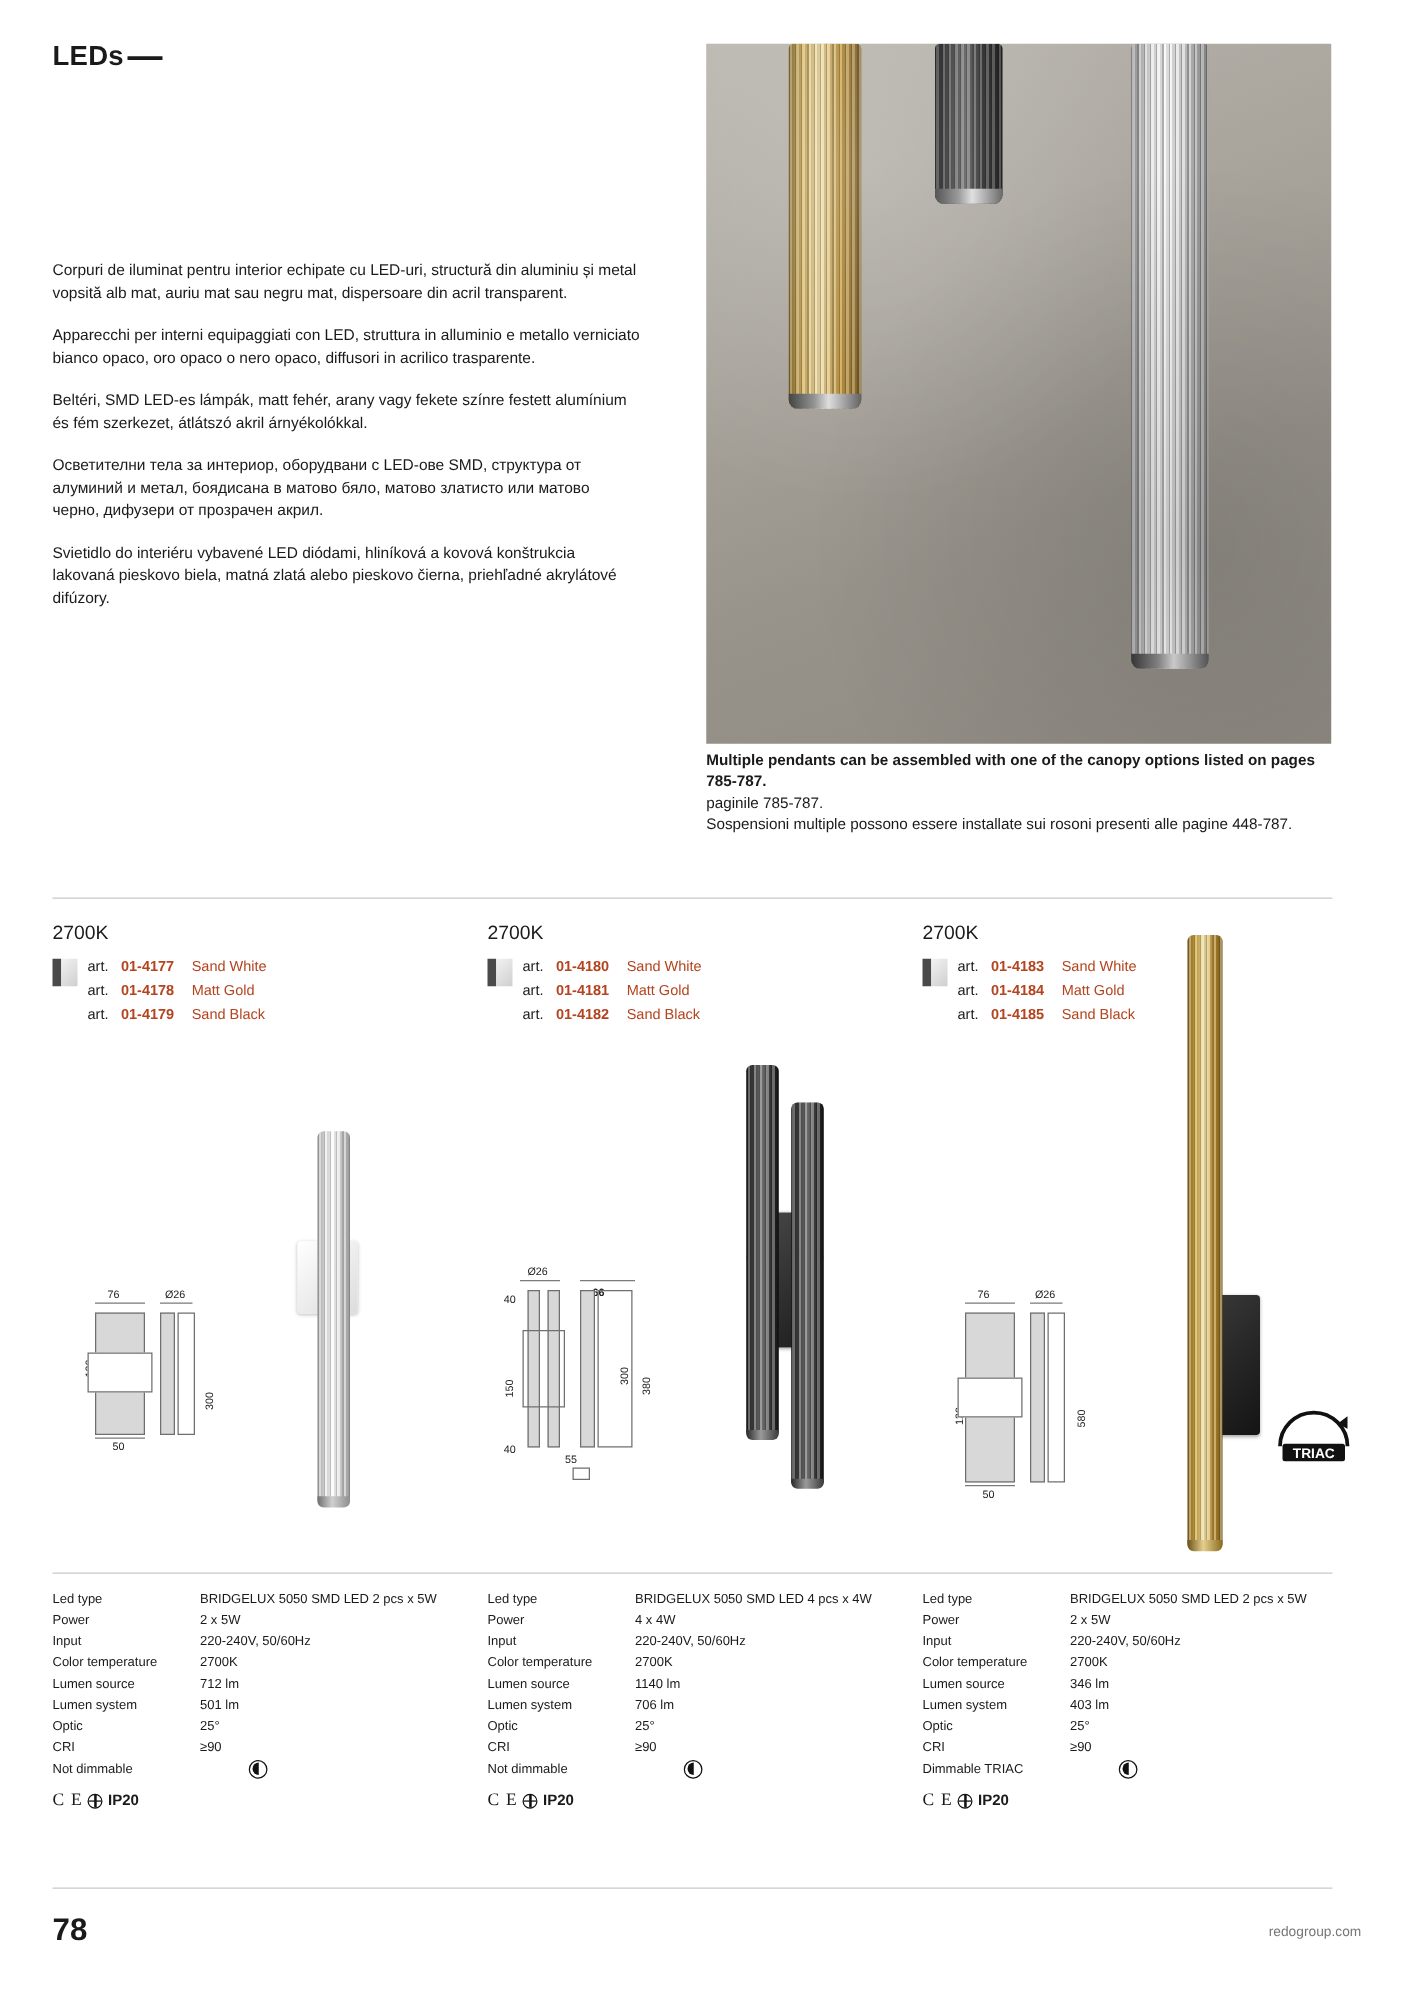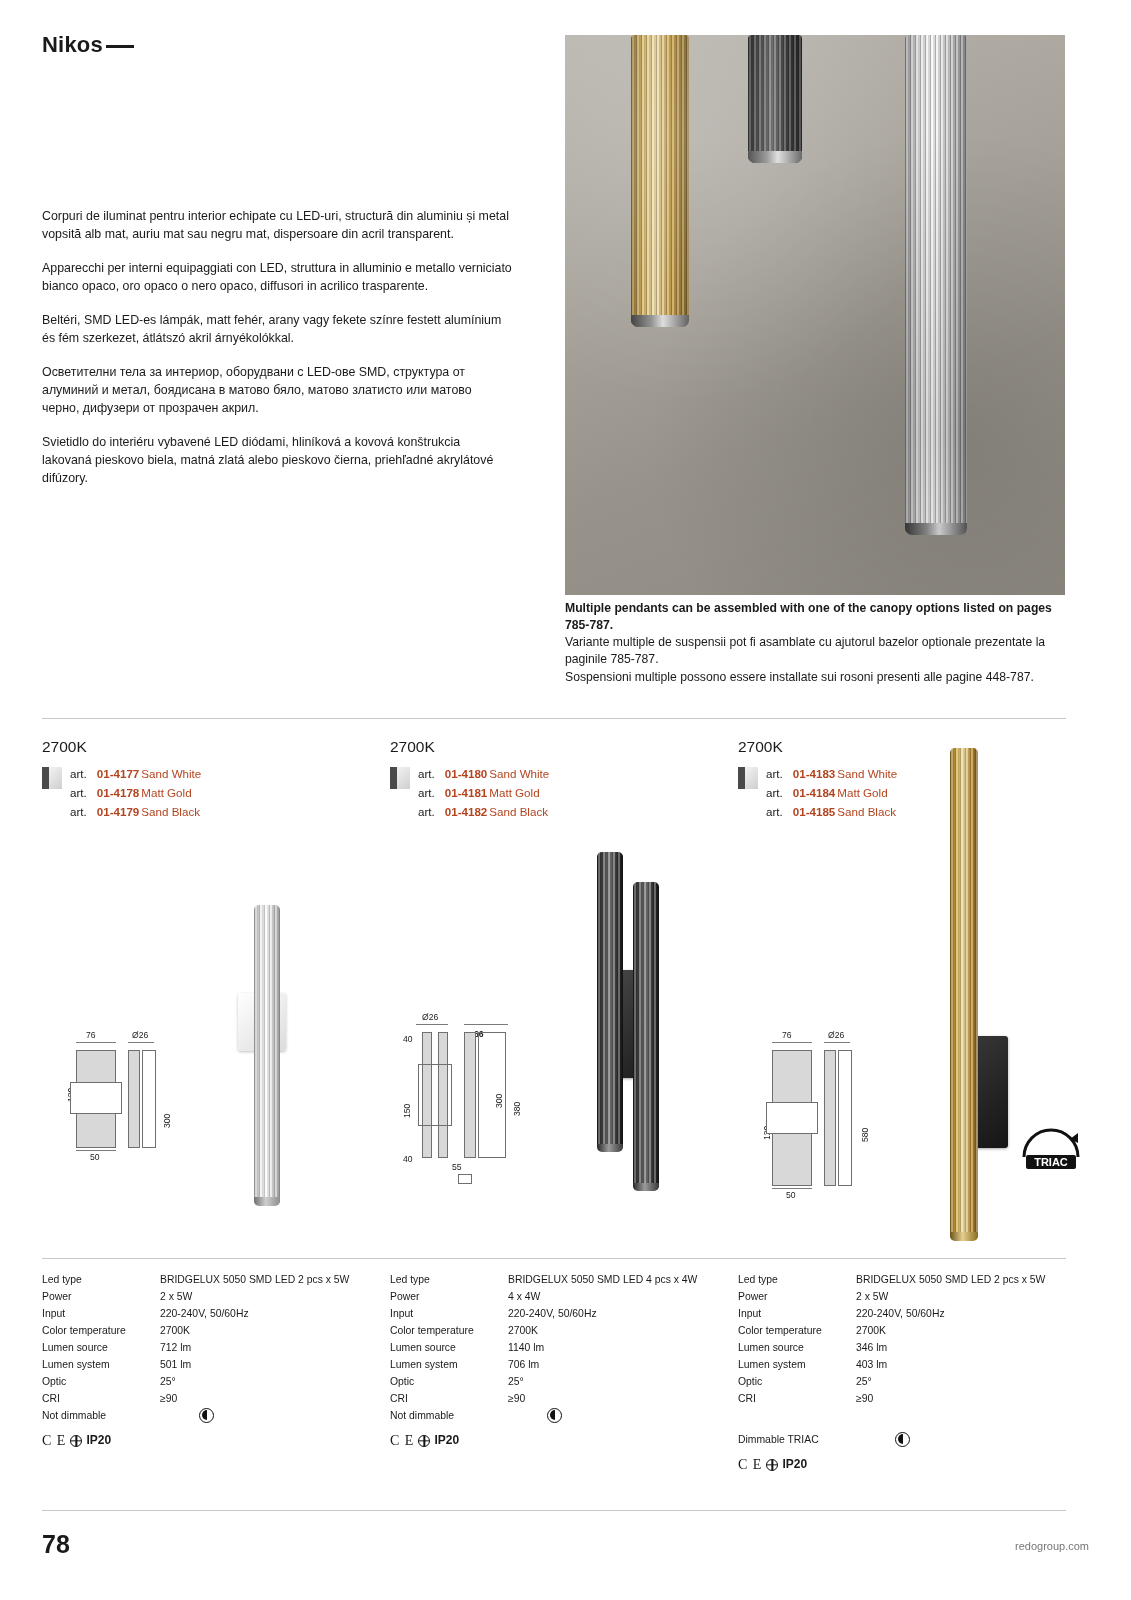--- a/index.html
+++ b/index.html
@@ -89,21 +89,21 @@
   .kelvin { font-size:15.5px; font-weight:400; margin-bottom:9px; }
   .art-block { display:flex; gap:8px; }
   .swatch-wrap { display:flex; flex-direction:column; gap:0px; padding-top:2px; }
   .swatch { width:20px; height:22px; display:flex; }
   .sw-a { width:7px; background:#4a4a4a; }
   .sw-b { flex:1; background:linear-gradient(135deg,#f2f2f2,#cfcfcf); }
   .art-rows { font-size:11.6px; line-height:1.62; }
   .art-row { white-space:nowrap; }
   .art-lbl { color:#1a1a1a; }
   .art-code { color:#b4441f; font-weight:bold; margin-left:10px; }
-  .art-name { color:#b4441f; margin-left:2px; }
+  .art-name { color:#b4441f; margin-left:14px; }
 
   
   .prod-art { position:absolute; top:830px; height:420px; }
   #art-1 { left:42px; width:330px; }
   #art-2 { left:390px; width:330px; }
   #art-3 { left:738px; width:330px; }
 
   
   .draw { position:absolute; font-size:8.6px; color:#2a2a2a; }
   .dline { position:absolute; background:#7a7a7a; }
@@ -143,21 +143,21 @@
 
   
   .pageno { position:absolute; left:42px; top:1530px; font-size:25px; font-weight:bold; }
   .siteurl { position:absolute; right:42px; top:1540px; font-size:11px; color:#777; }
 </style>
 </head>
 <body>
 
 <div class="page">
 
-  <div class="brand"><span>Nikos</span><span class="brand-underline"></span></div>
+  <div class="brand"><span>LEDs</span><span class="brand-underline"></span></div>
 
   <div class="textcol">
     <div class="para">Corpuri de iluminat pentru interior echipate cu LED-uri, structură din aluminiu și metal vopsită alb mat, auriu mat sau negru mat, dispersoare din acril transparent.</div>
     <div class="para">Apparecchi per interni equipaggiati con LED, struttura in alluminio e metallo verniciato bianco opaco, oro opaco o nero opaco, diffusori in acrilico trasparente.</div>
     <div class="para">Beltéri, SMD LED-es lámpák, matt fehér, arany vagy fekete színre festett alumínium és fém szerkezet, átlátszó akril árnyékolókkal.</div>
     <div class="para">Осветителни тела за интериор, оборудвани с LED-ове SMD, структура от алуминий и метал, боядисана в матово бяло, матово златисто или матово черно, дифузери от прозрачен акрил.</div>
     <div class="para">Svietidlo do interiéru vybavené LED diódami, hliníková a kovová konštrukcia lakovaná pieskovo biela, matná zlatá alebo pieskovo čierna, priehľadné akrylátové difúzory.</div>
   </div>
 
   <div class="hero">
@@ -172,21 +172,20 @@
       </div>
     <div class="tube" id="tube-white">
         <div class="ribs"></div>
         <div class="cap"></div>
       </div>
   </div>
 
   <div class="hero-caption">
     <div class="cap-bold">Multiple pendants can be assembled with one of the canopy options listed on pages</div>
     <div class="cap-bold">785-787.</div>
-    <div class="cap-line">Variante multiple de suspensii pot fi asamblate cu ajutorul bazelor optionale prezentate la</div>
     <div class="cap-line">paginile 785-787.</div>
     <div class="cap-line">Sospensioni multiple possono essere installate sui rosoni presenti alle pagine 448-787.</div>
   </div>
 
   <div class="rule" id="rule-top"></div>
 
   <div class="col" id="col-1">
     <div class="kelvin">2700K</div>
     <div class="art-block">
       <div class="swatch-wrap">
@@ -440,21 +439,21 @@
         <div class="spec-v">403 lm</div>
       </div>
     <div class="spec-row">
         <div class="spec-k">Optic</div>
         <div class="spec-v">25°</div>
       </div>
     <div class="spec-row">
         <div class="spec-k">CRI</div>
         <div class="spec-v">≥90</div>
       </div>
-    <div class="spec-row" style="position:relative;margin-top:24px;">
+    <div class="spec-row" style="position:relative;">
         <div class="spec-k" style="width:140px;">Dimmable  TRIAC</div>
         <div class="spec-v"></div>
         <div class="dimicon"></div>
       </div>
     <div class="spec-foot">
       <span class="ce">C E</span>
       <span class="globe"></span>
       <span>IP20</span>
     </div>
   </div>

